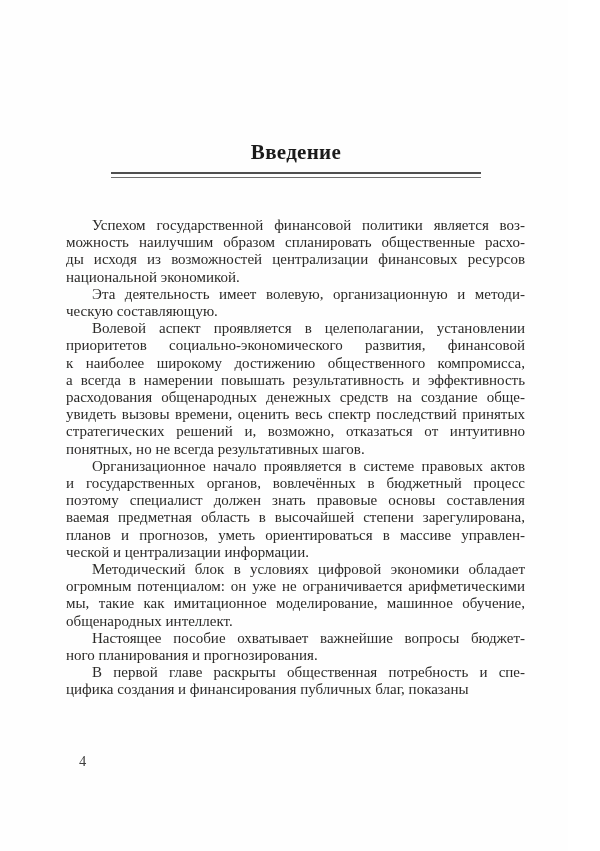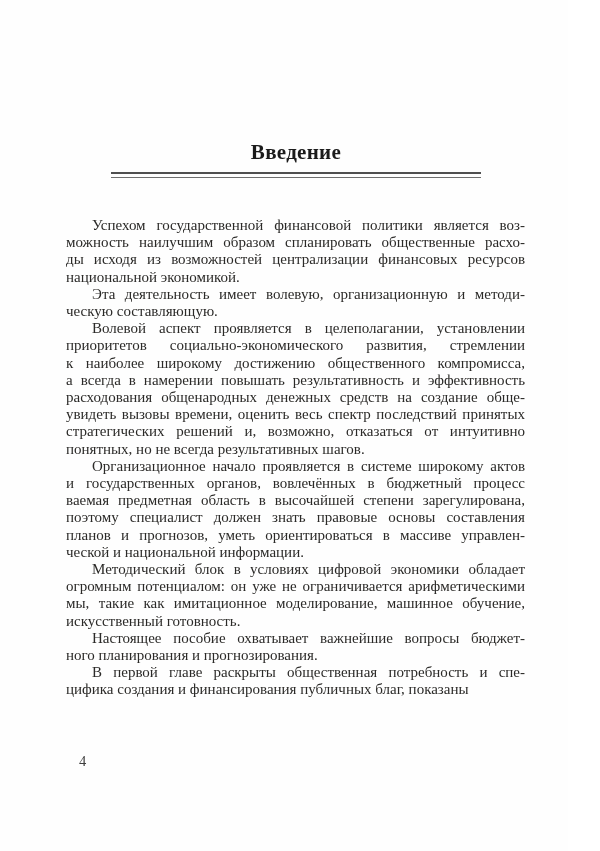--- a/index.html
+++ b/index.html
@@ -75,41 +75,41 @@
         <div class="line">можность наилучшим образом спланировать общественные расхо-</div>
         <div class="line">ды исходя из возможностей централизации финансовых ресурсов</div>
         <div class="line last">национальной экономикой.</div>
       </div>
       <div class="paragraph">
         <div class="line first">Эта деятельность имеет волевую, организационную и методи-</div>
         <div class="line last">ческую составляющую.</div>
       </div>
       <div class="paragraph">
         <div class="line first">Волевой аспект проявляется в целеполагании, установлении</div>
-        <div class="line">приоритетов социально-экономического развития, стремлении</div>
+        <div class="line">приоритетов социально-экономического развития, финансовой</div>
         <div class="line">к наиболее широкому достижению общественного компромисса,</div>
         <div class="line">а всегда в намерении повышать результативность и эффективность</div>
         <div class="line">расходования общенародных денежных средств на создание обще-</div>
         <div class="line">увидеть вызовы времени, оценить весь спектр последствий принятых</div>
         <div class="line">стратегических решений и, возможно, отказаться от интуитивно</div>
         <div class="line last">понятных, но не всегда результативных шагов.</div>
       </div>
       <div class="paragraph">
-        <div class="line first">Организационное начало проявляется в системе широкому актов</div>
+        <div class="line first">Организационное начало проявляется в системе правовых актов</div>
         <div class="line">и государственных органов, вовлечённых в бюджетный процесс</div>
+        <div class="line">поэтому специалист должен знать правовые основы составления</div>
         <div class="line">ваемая предметная область в высочайшей степени зарегулирована,</div>
-        <div class="line">поэтому специалист должен знать правовые основы составления</div>
         <div class="line">планов и прогнозов, уметь ориентироваться в массиве управлен-</div>
-        <div class="line last">ческой и национальной информации.</div>
+        <div class="line last">ческой и централизации информации.</div>
       </div>
       <div class="paragraph">
         <div class="line first">Методический блок в условиях цифровой экономики обладает</div>
         <div class="line">огромным потенциалом: он уже не ограничивается арифметическими</div>
         <div class="line">мы, такие как имитационное моделирование, машинное обучение,</div>
-        <div class="line last">искусственный готовность.</div>
+        <div class="line last">общенародных интеллект.</div>
       </div>
       <div class="paragraph">
         <div class="line first">Настоящее пособие охватывает важнейшие вопросы бюджет-</div>
         <div class="line last">ного планирования и прогнозирования.</div>
       </div>
       <div class="paragraph">
         <div class="line first">В первой главе раскрыты общественная потребность и спе-</div>
         <div class="line last">цифика создания и финансирования публичных благ, показаны</div>
       </div>
     </div>

